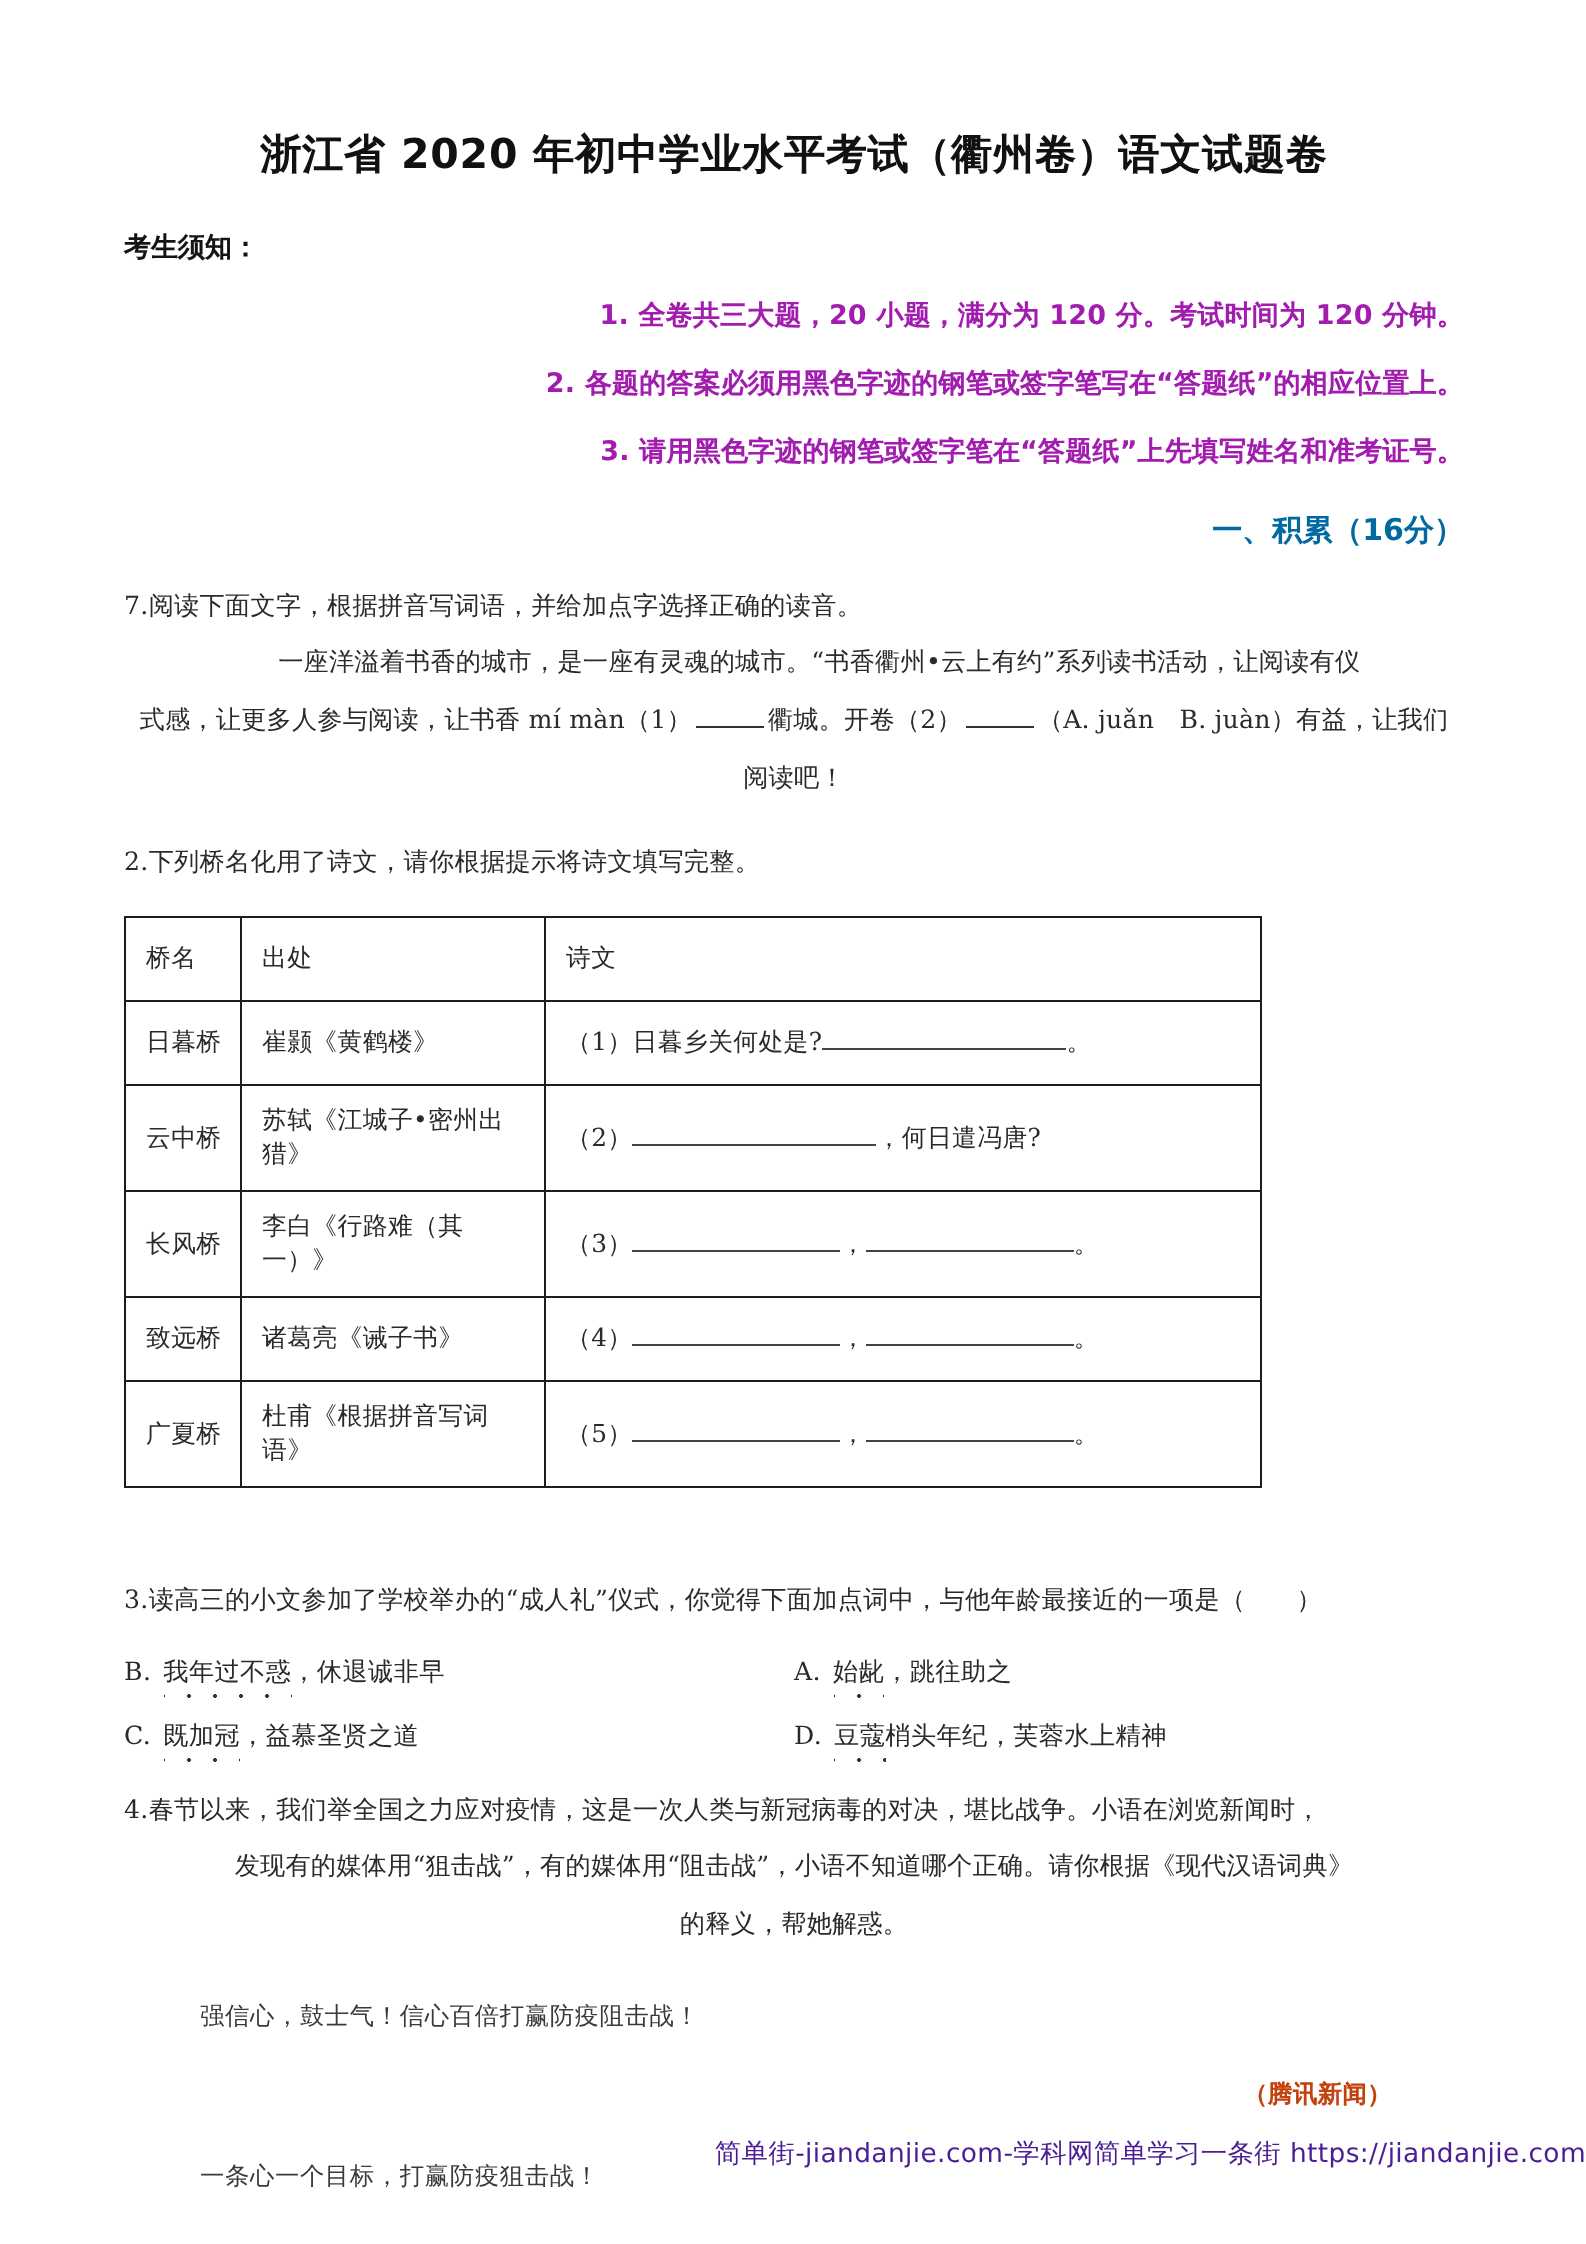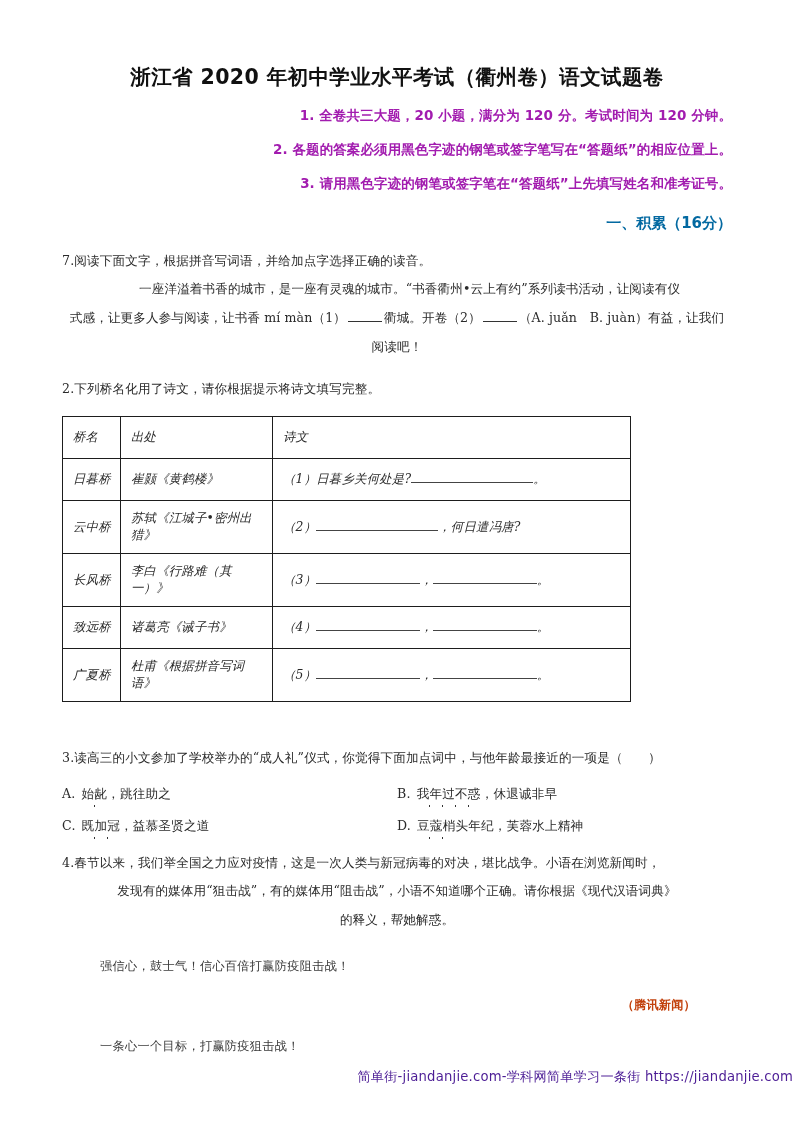--- a/index.html
+++ b/index.html
@@ -108,21 +108,20 @@
   .poem-table td, .poem-table th {
     border: 1px solid #1d1d1d;
     font-weight: normal;
     font-size: 12.4px;
     color: #2a2a2a;
     padding: 9px 8px 9px 10px;
     height: 23px;
     text-align: left;
     vertical-align: middle;
     letter-spacing: 0.2px;
-    font-style: italic;
   }
   .col-a { width: 58px; }
   .col-b { width: 152px; }
   .col-c { width: 358px; }
   .blank-m {
     display: inline-block;
     border-bottom: 1px solid #444;
     height: 11px;
     vertical-align: baseline;
   }
@@ -196,20 +195,21 @@
   .spacer-28 { height: 28px; }
 </style>
 </head>
 <body>
 
 <div class="page">
   <div class="content">
 
     <h1 class="doc-title">浙江省 2020 年初中学业水平考试（衢州卷）语文试题卷</h1>
 
+    <div class="notice-head">考生须知：</div>
     <div class="notice-item">1. 全卷共三大题，20 小题，满分为 120 分。考试时间为 120 分钟。</div>
     <div class="notice-item">2. 各题的答案必须用黑色字迹的钢笔或签字笔写在“答题纸”的相应位置上。</div>
     <div class="notice-item">3. 请用黑色字迹的钢笔或签字笔在“答题纸”上先填写姓名和准考证号。</div>
 
     <div class="section-heading">一、积累（16分）</div>
 
     <div class="q">7.阅读下面文字，根据拼音写词语，并给加点字选择正确的读音。</div>
     <div class="q-body">一座洋溢着书香的城市，是一座有灵魂的城市。“书香衢州•云上有约”系列读书活动，让阅读有仪</div>
     <div class="q-body noindent"><span>式感，让更多人参与阅读，让书香 mí màn（1）</span><span class="blank-s"></span><span>衢城。开卷（2）</span><span class="blank-s"></span><span>（A. juǎn　B. juàn）有益，让我们</span></div>
     <div class="q-body noindent">阅读吧！</div>
@@ -256,22 +256,22 @@
           <td><span>（5）</span><span class="blank-m bl-110"></span><span>，</span><span class="blank-m bl-110"></span><span>。</span></td>
         </tr>
       </tbody>
     </table>
 
     <div class="spacer-28"></div>
 
     <div class="q">3.读高三的小文参加了学校举办的“成人礼”仪式，你觉得下面加点词中，与他年龄最接近的一项是（　　）</div>
     <div class="choices">
       <div class="choice-row">
+        <div class="choice"><span class="lbl">B.</span><span class="dotted">我年过不惑</span><span>，休退诚非早</span></div>
         <div class="choice"><span class="lbl">A.</span><span class="dotted">始龀</span><span>，跳往助之</span></div>
-        <div class="choice"><span class="lbl">B.</span><span class="dotted">我年过不惑</span><span>，休退诚非早</span></div>
       </div>
       <div class="choice-row">
         <div class="choice"><span class="lbl">C.</span><span class="dotted">既加冠</span><span>，益慕圣贤之道</span></div>
         <div class="choice"><span class="lbl">D.</span><span class="dotted">豆蔻</span><span>梢头年纪，芙蓉水上精神</span></div>
       </div>
     </div>
 
     <div class="q">4.春节以来，我们举全国之力应对疫情，这是一次人类与新冠病毒的对决，堪比战争。小语在浏览新闻时，</div>
     <div class="q-body noindent">发现有的媒体用“狙击战”，有的媒体用“阻击战”，小语不知道哪个正确。请你根据《现代汉语词典》</div>
     <div class="q-body noindent">的释义，帮她解惑。</div>

